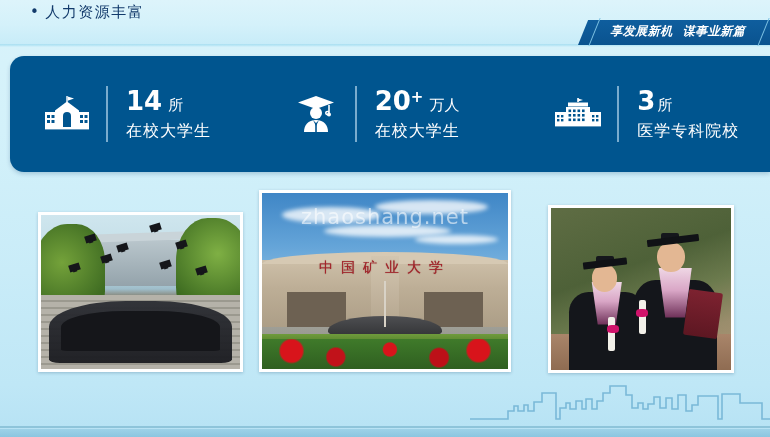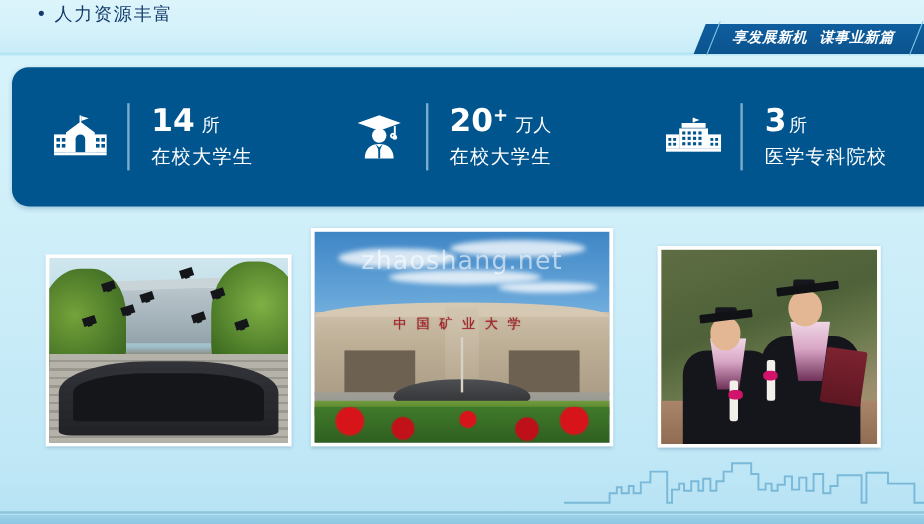--- a/index.html
+++ b/index.html
@@ -125,21 +125,21 @@
   
   .p2-sky{position:absolute;inset:0;background:linear-gradient(180deg,#3f86c6 0%,#64a4d8 30%,#93c4e6 58%,#b9d9ee 72%,#cfe3f1 80%,#cfe3f1 100%);}
   .p2-cloud{position:absolute;background:rgba(255,255,255,.78);border-radius:50%;filter:blur(2px);}
   .p2-gate{position:absolute;left:0;bottom:22%;width:100%;height:40%;
     background:linear-gradient(180deg,#cdbfa8 0%,#bdae96 40%,#ab9d86 100%);}
   .p2-gate:before{content:"";position:absolute;left:0;top:-8px;width:100%;height:12px;
     background:#d6c9b3;border-radius:50% 50% 0 0/100% 100% 0 0;}
   .p2-pillar{position:absolute;bottom:22%;width:11%;height:42%;background:linear-gradient(180deg,#d3c6b0,#b2a38c);}
   .p2-arch{position:absolute;bottom:24%;height:20%;background:#6d6152;}
   .p2-name{position:absolute;left:16%;bottom:52%;width:68%;text-align:center;
-    font-size:11px;color:#a4242a;letter-spacing:8px;font-family:"DejaVu Sans",serif;
+    font-size:14px;color:#a4242a;letter-spacing:8px;font-family:"DejaVu Sans",serif;
     text-shadow:0 0 1px rgba(120,20,25,.8);white-space:nowrap;}
   .p2-ground{position:absolute;left:0;bottom:0;width:100%;height:24%;background:linear-gradient(180deg,#9e9e96,#8c8c84);}
   .p2-fountain{position:absolute;left:27%;bottom:16%;width:46%;height:14%;
     background:linear-gradient(180deg,#4e4f52,#2d2e30);border-radius:50%/60% 60% 40% 40%;}
   .p2-pole{position:absolute;left:49.4%;bottom:24%;width:2px;height:26%;background:#d8d2c6;}
   .p2-flowers{position:absolute;left:0;bottom:0;width:100%;height:17%;
     background:radial-gradient(circle at 12% 40%,#d8141b 0 5%,transparent 6%),
                radial-gradient(circle at 30% 60%,#c1121a 0 5%,transparent 6%),
                radial-gradient(circle at 52% 35%,#d8141b 0 5%,transparent 6%),
                radial-gradient(circle at 72% 62%,#bd1018 0 5%,transparent 6%),

